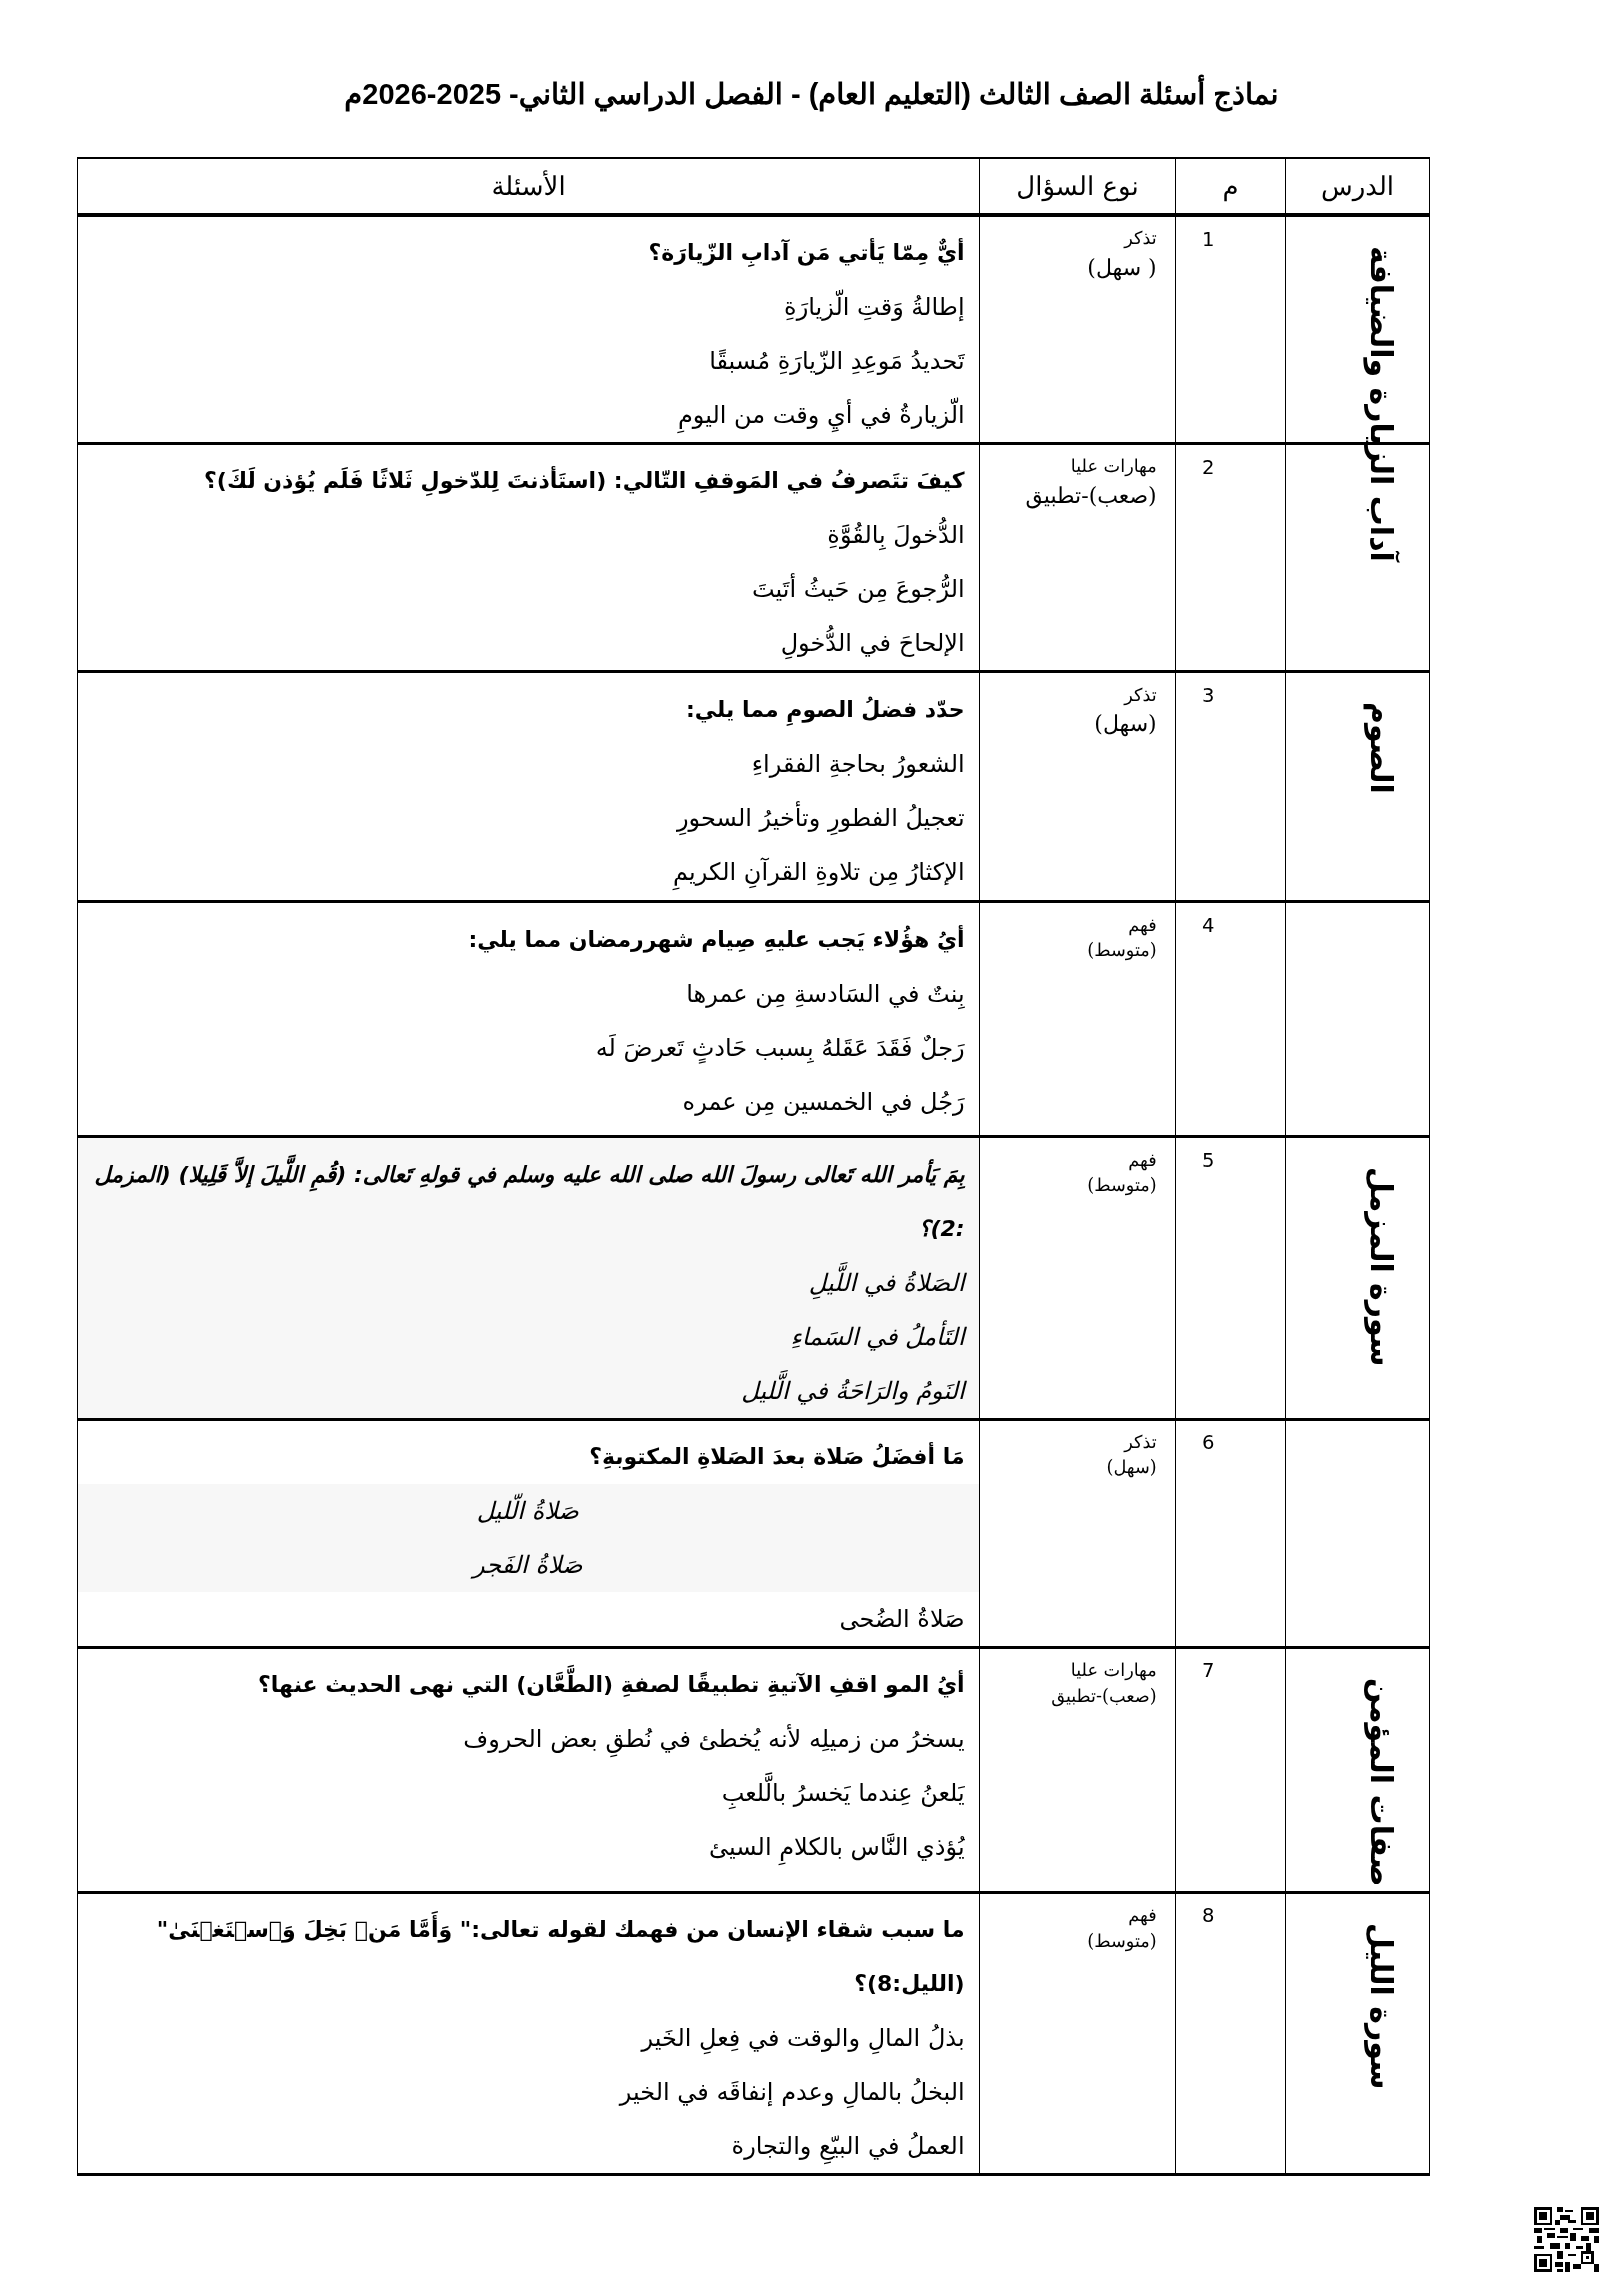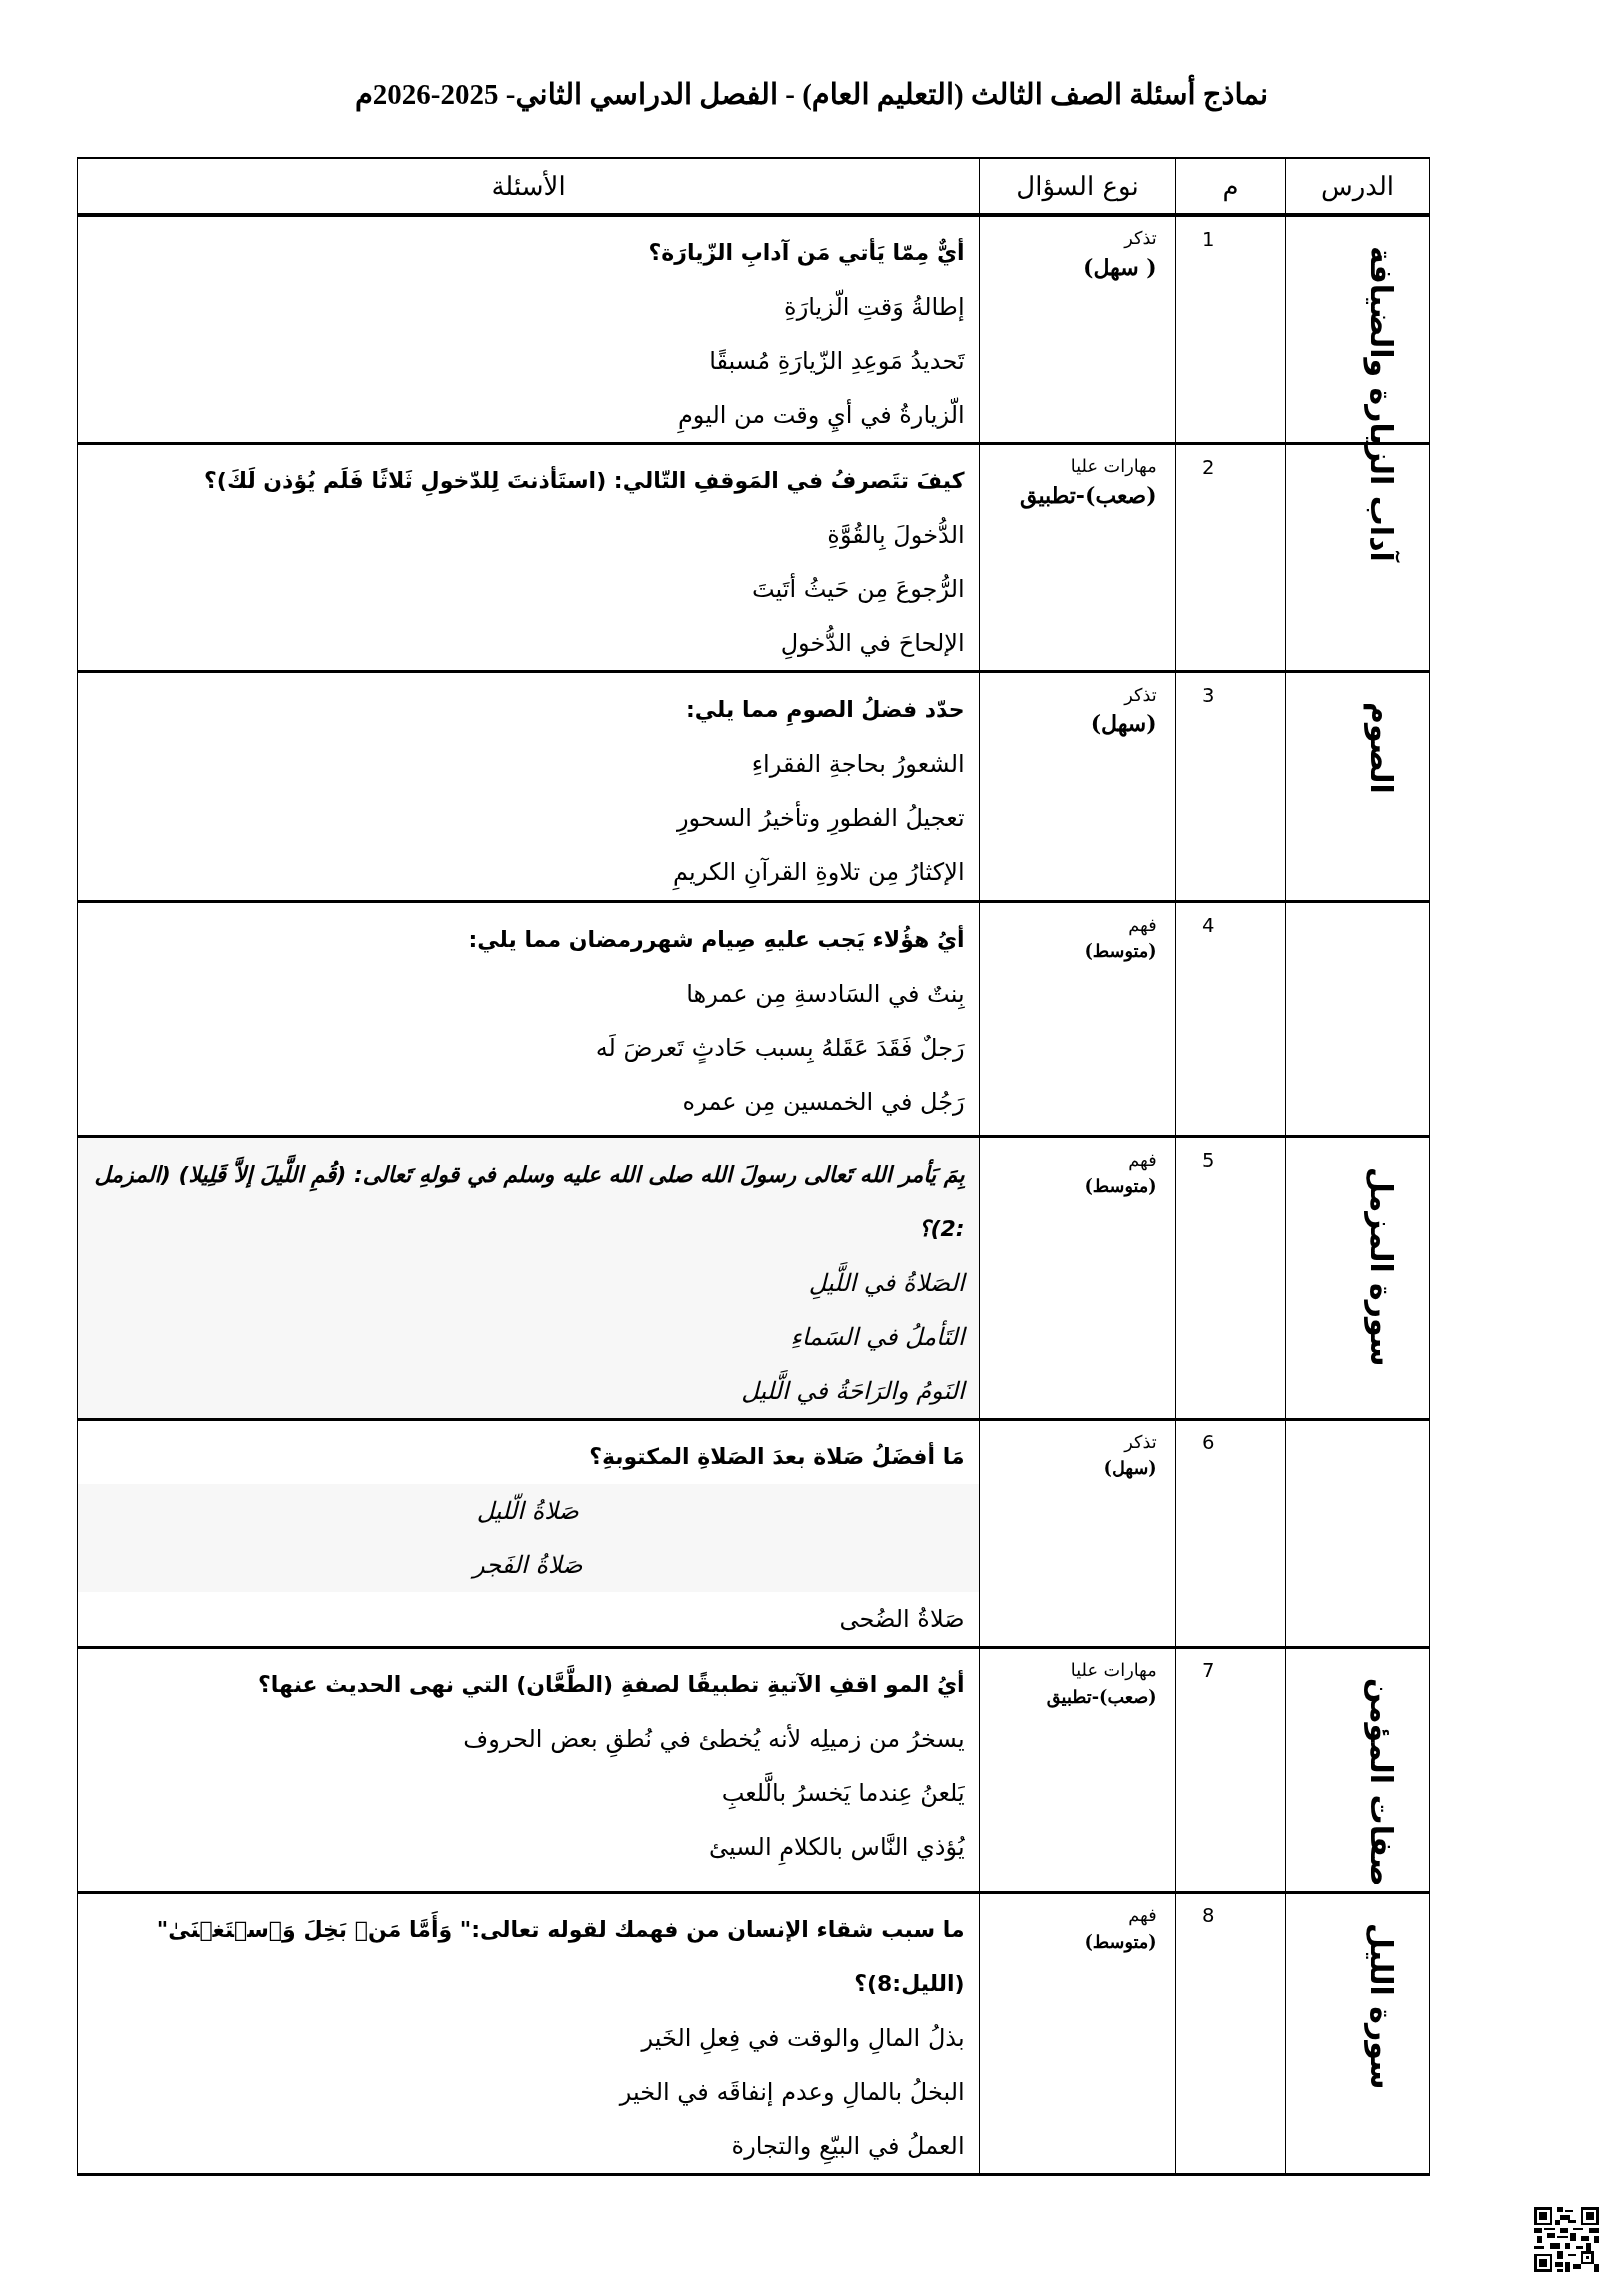--- a/index.html
+++ b/index.html
@@ -2,21 +2,21 @@
 <html lang="ar" dir="rtl" style="font-size:10.5px"><head>
 <meta charset="utf-8">
 <style>
   html, body { margin:0; padding:0; background:#ffffff; }
   body {
     width:1623px; height:2295px; position:relative; overflow:hidden;
     font-family:"DejaVu Sans", "Liberation Sans", sans-serif; color:#000;
   }
   .title {
     position:absolute; top:77px; left:0; width:1623px; text-align:center;
-    font-family:Liberation Serif, serif; font-weight:bold; font-size:29px;
+    font-family:Liberation Sans, sans-serif; font-weight:bold; font-size:29px;
     direction:rtl; letter-spacing:0;
   }
   .sheet {
     position:absolute; left:77px; top:157px; width:1352px;
     border-collapse:collapse; table-layout:fixed; direction:rtl;
   }
   .sheet td, .sheet th {
     border:1.3px solid #000; vertical-align:top; padding:0; overflow:visible;
   }
   .sheet thead th {
@@ -38,21 +38,21 @@
     white-space:nowrap; line-height:1;
   }
   .num {
     font-family:"DejaVu Sans", sans-serif; font-size:19.6px; text-align:left;
     direction:ltr; padding:10.5px 0 0 26px;
   }
   .type {
     font-size:17.7px; text-align:right; padding:9.2px 18.3px 0 6.5px; line-height:1.45;
     font-family:"DejaVu Serif", serif;
   }
-  .type .lvl { display:block;font-weight:bold; }
+  .type .lvl { display:block; }
   .type.big .lvl { font-size:22px; }
   .q {
     padding:9.2px 14.4px 0 13px; text-align:right;
   }
   .q .stem {
     font-weight:bold; font-size:22px; line-height:54px; display:block;
   }
   .q .opt {
     font-size:24px; line-height:54px; display:block;
   }

